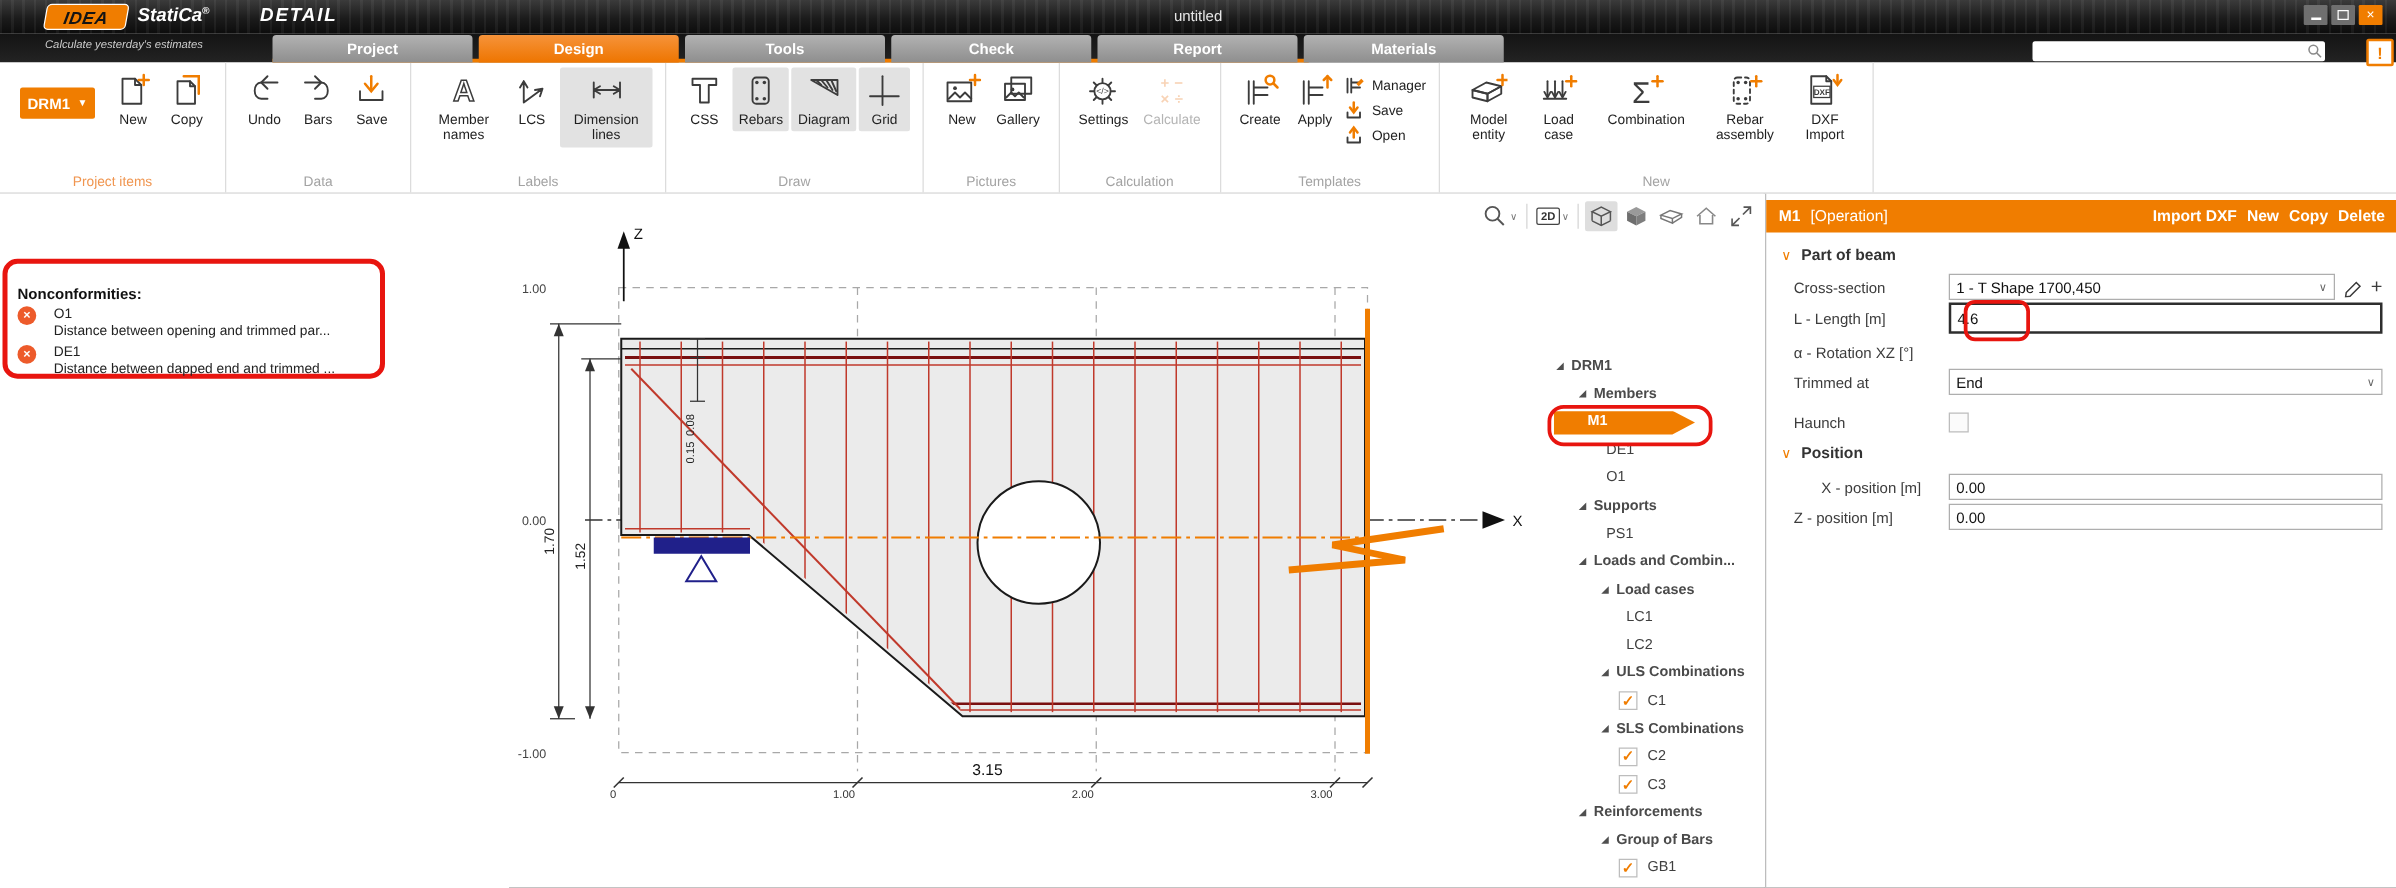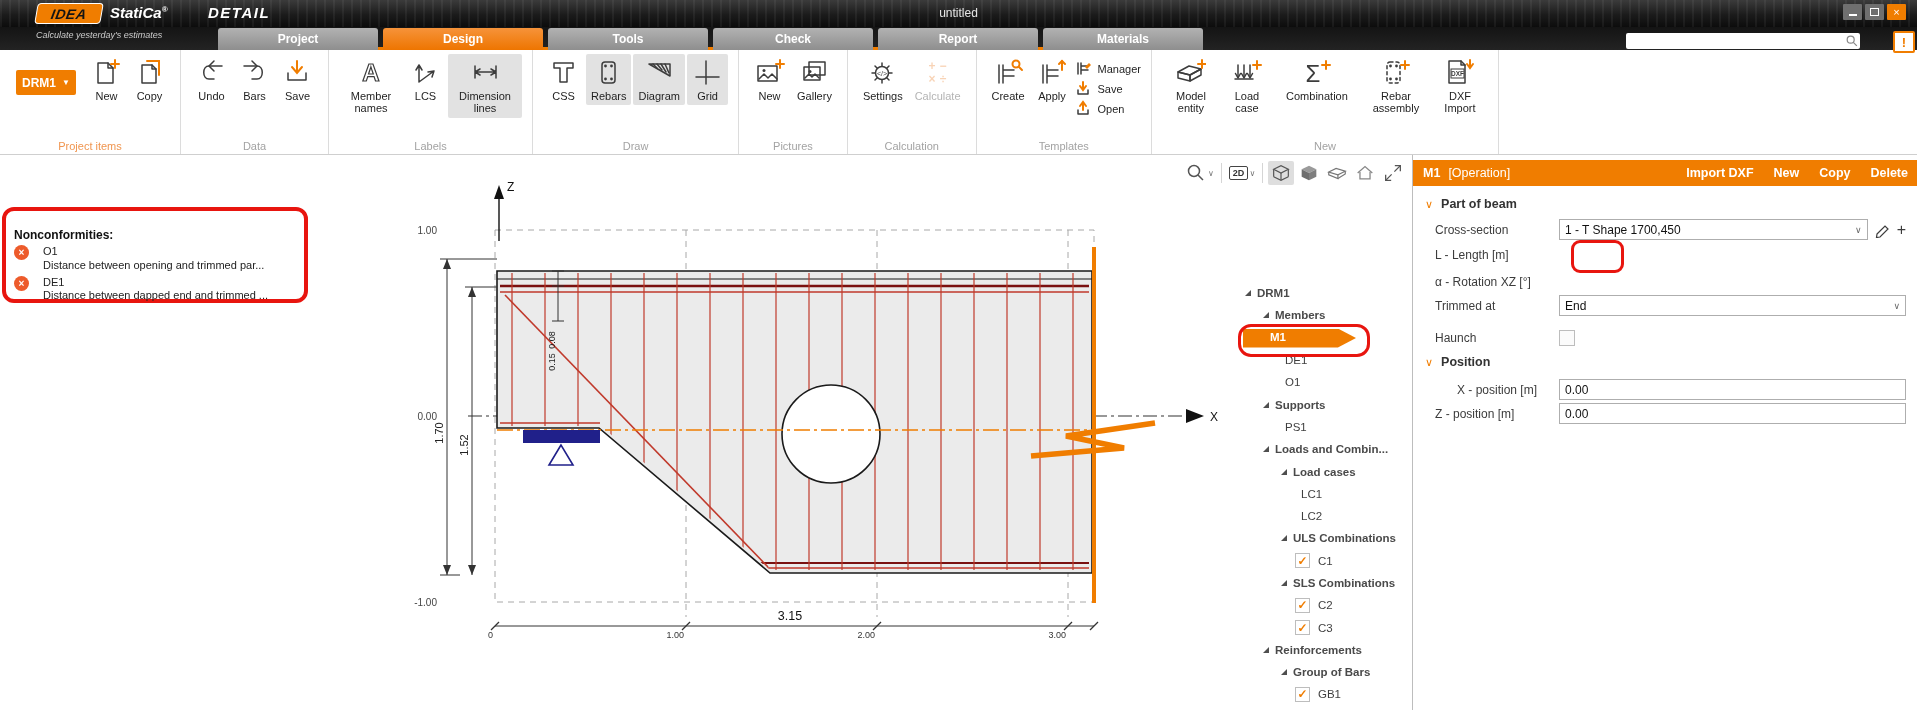--- a/index.html
+++ b/index.html
@@ -90,21 +90,21 @@
   .m1-arrow{position:absolute;left:0;top:2px;width:113px;height:19px;background:#f07d00;
     clip-path:polygon(0 0,84% 0,100% 50%,84% 100%,0 100%);}
   .m1-label{position:absolute;left:27px;top:4px;color:#fff;font-weight:bold;z-index:2;}
   .m1-outline{position:absolute;left:-5px;top:-3px;width:126px;height:27px;border:3px solid #e8150f;border-radius:13px;z-index:3;}
   .val46-outline{position:absolute;left:136px;top:-4px;width:47px;height:27px;border:3px solid #e8150f;border-radius:9px;z-index:3;}
   
   .panel{position:absolute;left:1412px;top:155px;width:505px;height:555px;background:#fff;border-left:1px solid #bdbdbd;}
   .phead{position:absolute;left:0;top:5px;width:100%;height:26px;background:#f07d00;color:#fff;
     display:flex;align-items:center;padding:0 10px;box-sizing:border-box;font-size:12.5px;}
   .phead .t{font-weight:bold;margin-right:8px;}
-  .phead .actions{margin-left:auto;display:flex;gap:20px;font-weight:bold;}
+  .phead .actions{margin-left:auto;display:flex;gap:8px;font-weight:bold;}
   .sect{position:absolute;left:12px;display:flex;align-items:center;gap:8px;font-size:12.5px;font-weight:bold;color:#333;}
   .sect .chev{color:#f07d00;font-size:11px;font-weight:normal;}
   .prow{position:absolute;left:22px;right:12px;height:21px;display:flex;align-items:center;}
   .prow .plabel{width:124px;flex:0 0 124px;font-size:12px;color:#3c3c3c;}
   .inp{flex:1;height:19px;border:1px solid #aeaeae;background:#fff;font-size:12px;color:#111;
     padding:0 5px;display:flex;align-items:center;position:relative;}
   .inp.focus{border:2px solid #2e2e2e;height:21px;}
   .inp .dd{margin-left:auto;color:#666;font-size:9px;}
   .mini-ico{width:17px;height:17px;margin-left:6px;flex:0 0 17px;}
   .plus-btn{color:#3c3c3c;font-size:16px;margin-left:6px;line-height:14px;}
@@ -787,20 +787,23 @@
         <span class="dd">∨</span>
       </div>
       <svg class="mini-ico" viewBox="0 0 17 17">
           <path d="M3 13 L11 5 l3 3 L6 16 l-3.5 .5 z" fill="none" stroke="#3c3c3c" stroke-width="1.2"></path>
         </svg>
       <span class="plus-btn">+</span>
     </div>
 
     <div class="prow" style="top:89px;">
       <span class="plabel">L - Length [m]</span>
+      <div class="inp focus">
+        <span>4.6</span>
+      </div>
       <div class="val46-outline"></div>
     </div>
 
     <div class="prow" style="top:116px;">
       <span class="plabel">α - Rotation XZ [°]</span>
     </div>
 
     <div class="prow" style="top:140px;align-items:center;">
       <span class="plabel">Trimmed at</span>
       <div class="inp">

